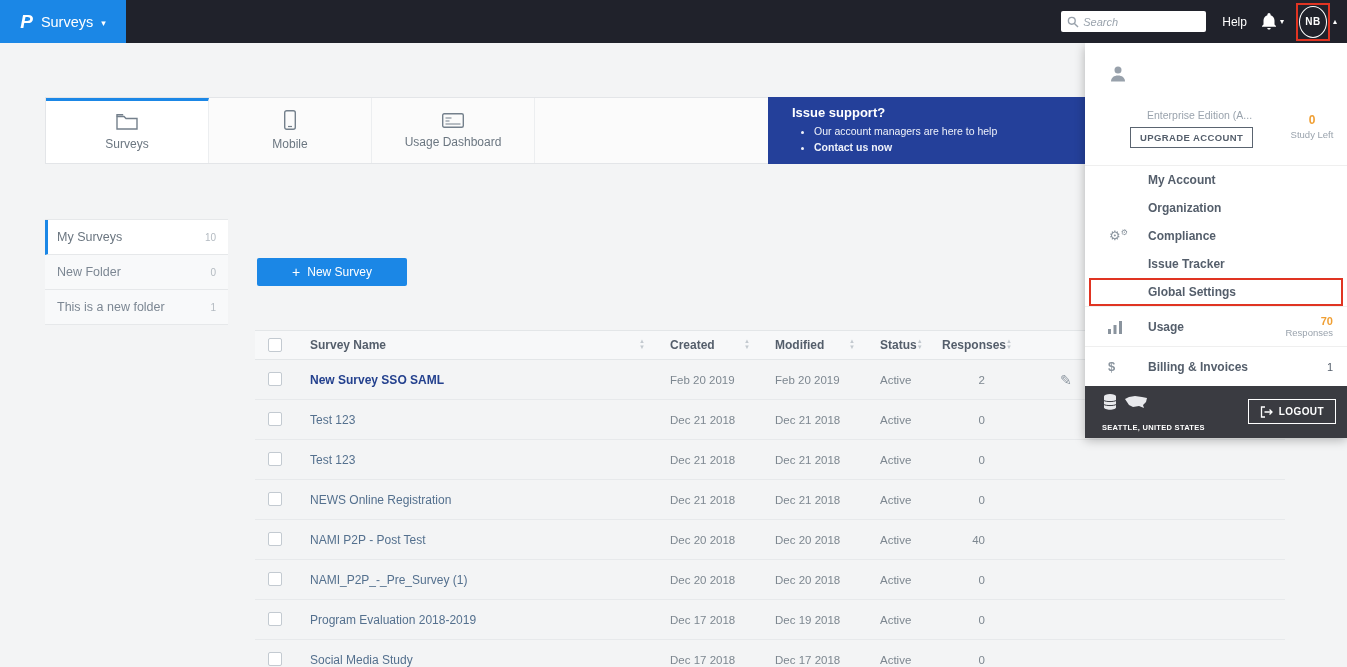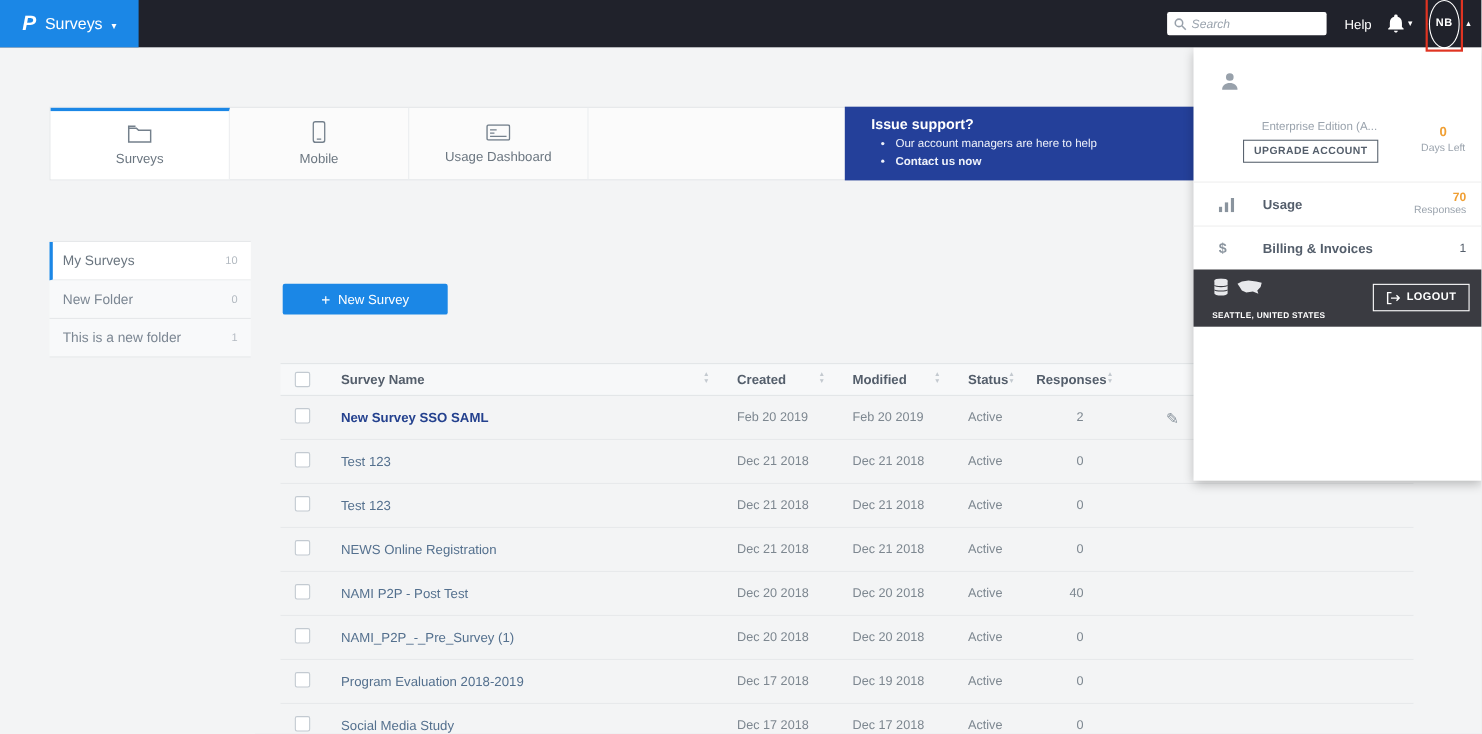--- a/index.html
+++ b/index.html
@@ -18,21 +18,21 @@
   .search { width:145px; height:21px; background:#fff; border-radius:2px; display:flex;
             align-items:center; padding:0 6px; gap:4px; }
   .search input { border:none; outline:none; flex:1; min-width:0; font-size:11px;
                   font-family:inherit; color:#444;font-style:italic; }
   .search input::placeholder { color:#9aa3ad; }
   .help { color:#fff; font-size:12px; margin:0 14px 0 16px; cursor:pointer; }
   .bell-wrap { display:flex; align-items:center; gap:3px; margin-right:12px; cursor:pointer; }
   .caret-small { color:#fff; font-size:8px; }
   .avatar-annot { border:2px solid #e03422; padding:1px; display:flex; align-items:center;
                   justify-content:center; }
-  .avatar { width:28px; height:44px; border:1.5px solid #fff; border-radius:50%; color:#fff;
+  .avatar { width:28px; height:32px; border:1.5px solid #fff; border-radius:50%; color:#fff;
             font-size:10px; font-weight:bold; display:flex; align-items:center;
             justify-content:center; letter-spacing:.5px; cursor:pointer; }
   .caret-up { color:#fff; font-size:8px; margin-left:3px; }
 
   
   .tabstrip { position:absolute; left:45px; top:97px; width:1040px; height:67px;
               background:#fbfbfb; border:1px solid #e3e5e8; display:flex; z-index:4; }
   .tab { width:163px; height:100%; display:flex; flex-direction:column; align-items:center;
          justify-content:center; gap:7px; color:#6b7680; font-size:12px;
          border-right:1px solid #eceef0; cursor:pointer; }
@@ -372,21 +372,39 @@
   <aside class="menu-panel">
     <div class="mp-top">
       <svg class="mp-person" width="18" height="18" viewBox="0 0 18 18">
         <circle cx="9" cy="5" r="3.5" fill="#98a1ab"></circle>
         <path d="M2 16.5c0-3.9 3.1-6 7-6s7 2.1 7 6z" fill="#98a1ab"></path>
       </svg>
       <div class="mp-edition">Enterprise Edition (A...</div>
       <button class="mp-upgrade">UPGRADE ACCOUNT</button>
       <div class="mp-days">
         <div class="v">0</div>
-        <div class="l">Days Left</div>
+        <div class="l">Study Left</div>
+      </div>
+    </div>
+    <div class="mp-list">
+      <div class="mp-item">
+        <span>My Account</span>
+      </div>
+      <div class="mp-item">
+        <span>Organization</span>
+      </div>
+      <div class="mp-item">
+        <span class="left-icon"><span>⚙</span><span class="gear-sm">⚙</span></span>
+        <span>Compliance</span>
+      </div>
+      <div class="mp-item">
+        <span>Issue Tracker</span>
+      </div>
+      <div class="mp-item annotated">
+        <span>Global Settings</span>
       </div>
     </div>
     <div class="mp-row usage">
       <svg class="left-icon" width="14" height="14" viewBox="0 0 14 14">
         <rect x="0" y="9" width="3" height="5" fill="#8a949e"></rect>
         <rect x="5.5" y="5" width="3" height="9" fill="#8a949e"></rect>
         <rect x="11" y="1" width="3" height="13" fill="#8a949e"></rect>
       </svg>
       <span class="label">Usage</span>
       <div class="right">

